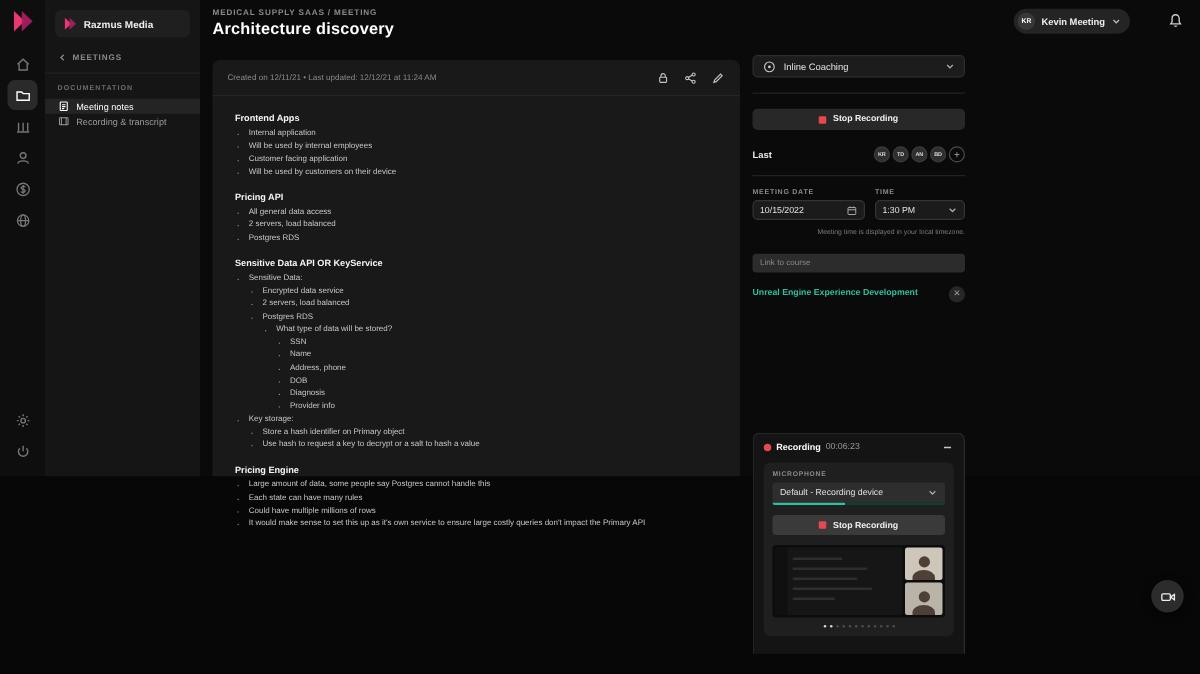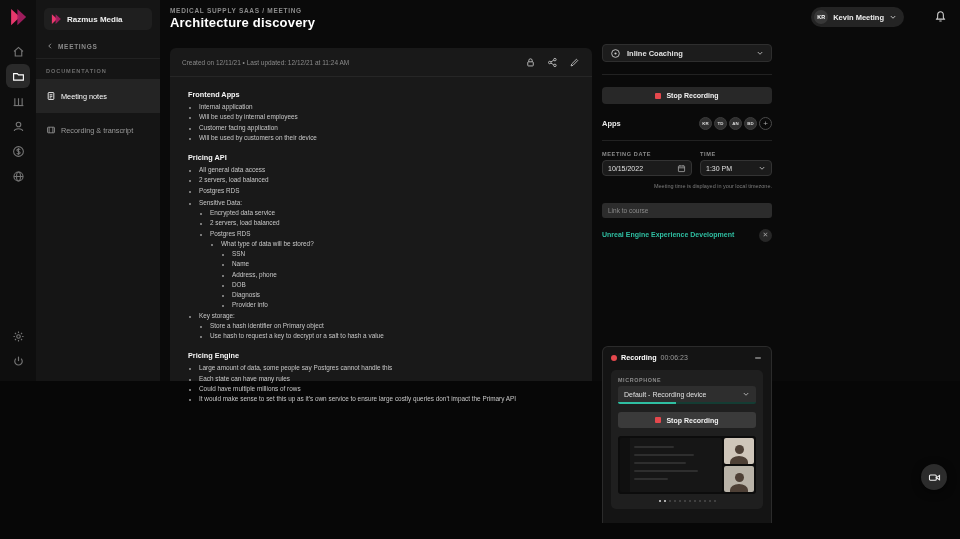--- a/index.html
+++ b/index.html
@@ -21,21 +21,21 @@
   
   .sidebar { position:absolute; left:36px; top:0; width:124px; height:100%; background:#151515; }
   .ws { margin:8px 8px 6px; height:22px; background:#1f1f1f; border-radius:5px; display:flex;
     align-items:center; gap:5px; padding:0 6px; }
   .ws-logo { width:12px; height:12px; flex:0 0 auto; }
   .ws-name { font-size:8px; font-weight:bold; color:#efefef; white-space:nowrap; }
   .back { display:flex; align-items:center; gap:4px; color:#8a8a8a; font-size:6.5px;
     letter-spacing:.7px; padding:6px 10px 8px; font-weight:bold; }
   .side-sec { color:#6d6d6d; font-size:5.6px; letter-spacing:.9px; padding:9px 10px 5px;
     border-top:1px solid #222; font-weight:bold; }
-  .side-item { display:flex; align-items:center; gap:5px; padding:12px 10px; font-size:7.3px;
+  .side-item { display:flex; align-items:center; gap:5px; padding:1px 10px; font-size:7.3px;
     color:#9a9a9a; }
   .side-item.active { background:#242424; color:#ffffff; }
   .side-item .ic { flex:0 0 auto; }
 
   
   .breadcrumb { position:absolute; left:170px; top:7px; font-size:6.5px; letter-spacing:.7px;
     color:#8b8b8b; font-weight:bold; }
   .page-title { position:absolute; left:170px; top:15px; font-size:13px; font-weight:bold;
     color:#ffffff; letter-spacing:.2px; }
   .user-pill { position:absolute; right:56px; top:7px; height:20px; background:#242424;
@@ -56,21 +56,21 @@
   .doc-heading:first-child { margin-top:0; }
   .doc ul { list-style:disc; padding-left:11px; margin:1px 0 2px; }
   .doc ul ul { margin:0; }
   .doc li { font-size:6.4px; color:#c8c8c8; line-height:1.6; }
   .doc li::marker { color:#9a9a9a; font-size:6px; }
 
   
   .rp { position:absolute; left:602px; top:44px; width:170px; }
   .select { height:18px; background:#1c1c1c; border:1px solid #2e2e2e; border-radius:4px;
     display:flex; align-items:center; gap:6px; padding:0 7px; }
-  .select-label { flex:1; font-size:7.5px; font-weight:bold; color:#e2e2e2; }
+  .select-label { flex:1; font-size:7.5px; font-weight:normal; color:#e2e2e2; }
   .rp-div { border-top:1px solid #222; margin:12px 0 0; }
   .stop-btn { margin-top:12px; height:17px; background:#282828; border-radius:4px; display:flex;
     align-items:center; justify-content:center; gap:5px; }
   .rec-square { width:6px; height:6px; background:#e5484d; border-radius:1px; flex:0 0 auto; }
   .stop-label { font-size:7px; font-weight:bold; color:#f0f0f0; }
   .team-row { margin-top:13px; display:flex; align-items:center; }
   .team-label { flex:1; font-size:7.5px; font-weight:bold; color:#e8e8e8; }
   .team-avatars { display:flex; gap:2px; align-items:center; }
   .t-avatar { width:13px; height:13px; border-radius:50%; background:#2f2f2f; border:1px solid #3c3c3c;
     color:#dddddd; font-size:4.4px; font-weight:bold; display:flex; align-items:center; justify-content:center; }
@@ -273,20 +273,21 @@
           <li><span>Will be used by internal employees</span></li>
           <li><span>Customer facing application</span></li>
           <li><span>Will be used by customers on their device</span></li>
         </ul>
         <div class="doc-heading">Pricing API</div>
         <ul>
           <li><span>All general data access</span></li>
           <li><span>2 servers, load balanced</span></li>
           <li><span>Postgres RDS</span></li>
         </ul>
+        <div class="doc-heading">Sensitive Data API OR KeyService</div>
         <ul>
           <li><span>Sensitive Data:</span><ul>
               <li><span>Encrypted data service</span></li>
               <li><span>2 servers, load balanced</span></li>
               <li><span>Postgres RDS</span><ul>
                   <li><span>What type of data will be stored?</span><ul>
                       <li><span>SSN</span></li>
                       <li><span>Name</span></li>
                       <li><span>Address, phone</span></li>
                       <li><span>DOB</span></li>
@@ -320,21 +321,21 @@
       <svg class="ic" width="8" height="8" viewBox="0 0 16 16" fill="none" stroke="#aaaaaa" stroke-width="2">
           <path d="M3.5 6 L8 10.5 L12.5 6"></path>
         </svg>
     </div>
     <div class="rp-div"></div>
     <div class="stop-btn">
       <span class="rec-square"></span>
       <span class="stop-label">Stop Recording</span>
     </div>
     <div class="team-row">
-      <span class="team-label">Apps</span>
+      <span class="team-label">Last</span>
       <span class="team-avatars">
           <span class="t-avatar">KR</span>
           <span class="t-avatar">TD</span>
           <span class="t-avatar">AN</span>
           <span class="t-avatar">BD</span>
         </span>
       <span class="t-add" style="margin-left:2px">+</span>
     </div>
     <div class="dt-row">
       <div class="date-col">

